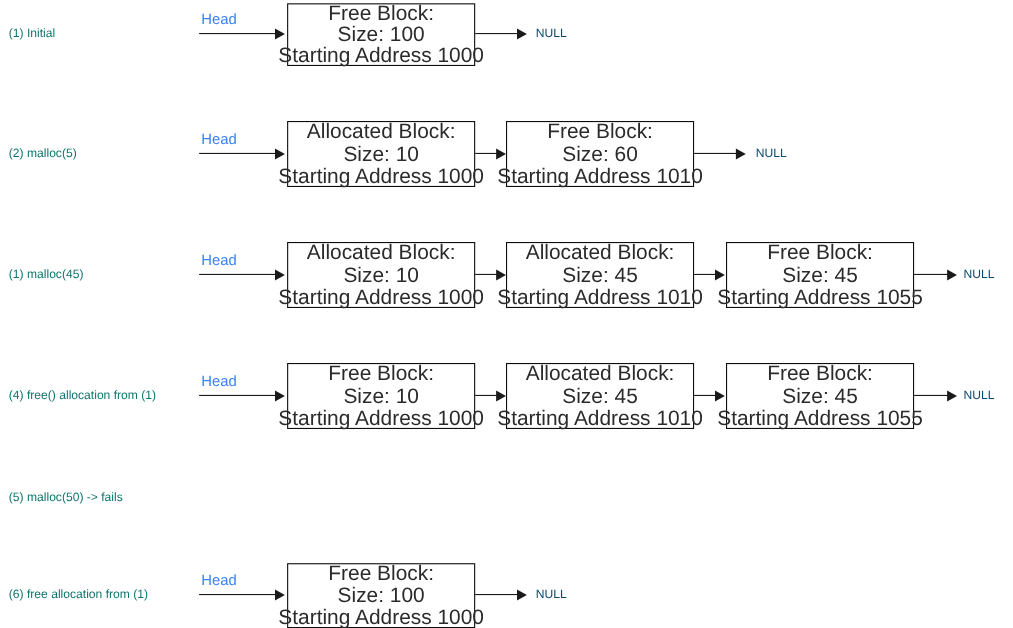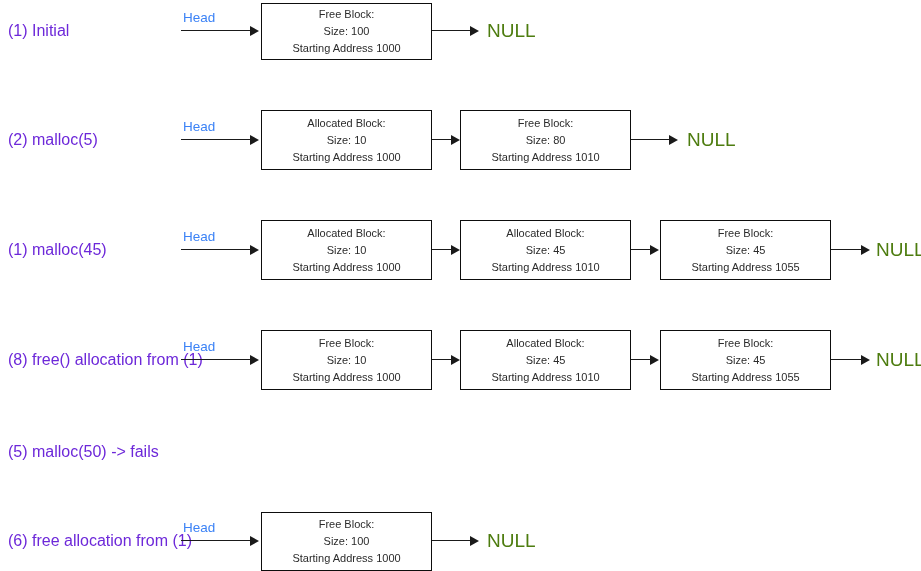--- a/index.html
+++ b/index.html
@@ -26,24 +26,24 @@
   .row {
     position: absolute;
     left: 0;
     width: 921px;
     height: 0;
   }
 
   .step-label {
     position: absolute;
     left: 8px;
-    font-size: 16px;
+    font-size: 11px;
     line-height: 16px;
     white-space: nowrap;
-    color: #6d28d9;
+    color: #0f766e;
     transform: translateY(-50%);
   }
 
   
   .head-link {
     position: absolute;
     height: 0;
   }
   .head-line {
     position: absolute;
@@ -65,23 +65,23 @@
 
   
   .block {
     position: absolute;
     box-sizing: border-box;
     border: 1.6px solid #0d0d0d;
     background: #ffffff;
     display: flex;
     flex-direction: column;
     align-items: center;
-    justify-content: center;
+    justify-content: space-between;
     text-align: center;
-    font-size: 11px;
+    font-size: 19px;
     line-height: 17px;
     color: #2b2b2b;
   }
   .block .ln {
     display: block;
     white-space: nowrap;
   }
 
   
   .link {
@@ -100,24 +100,24 @@
     top: -5px;
     width: 0;
     height: 0;
     border-top: 5px solid transparent;
     border-bottom: 5px solid transparent;
     border-left: 9px solid #1a1a1a;
   }
 
   .null-label {
     position: absolute;
-    font-size: 19px;
+    font-size: 11px;
     line-height: 16px;
     white-space: nowrap;
-    color: #4d7c0f;
+    color: #0c4a6e;
     transform: translateY(-50%);
   }
 </style>
 </head>
 <body>
 
 <div class="diagram">
 
   <div class="row" style="top:31px;">
     <div class="step-label">(1) Initial</div>
@@ -156,21 +156,21 @@
       <span class="ln">Starting Address 1000</span>
     </div>
 
     <div class="link" style="left:432px; top:0; width:29px;">
       <div class="shaft" style="width:20px;"></div>
       <div class="arrowhead" style="left:19px;"></div>
     </div>
 
     <div class="block" style="left:460px; top:-30px; width:171px; height:60px;">
       <span class="ln">Free Block:</span>
-      <span class="ln">Size: 80</span>
+      <span class="ln">Size: 60</span>
       <span class="ln">Starting Address 1010</span>
     </div>
 
     <div class="link" style="left:631px; top:0; width:48px;">
       <div class="shaft" style="width:39px;"></div>
       <div class="arrowhead" style="left:38px;"></div>
     </div>
     <div class="null-label" style="left:687px; top:0;">NULL</div>
   </div>
 
@@ -212,21 +212,21 @@
     </div>
 
     <div class="link" style="left:831px; top:0; width:40px;">
       <div class="shaft" style="width:31px;"></div>
       <div class="arrowhead" style="left:30px;"></div>
     </div>
     <div class="null-label" style="left:876px; top:0;">NULL</div>
   </div>
 
   <div class="row" style="top:360px;">
-    <div class="step-label">(8) free() allocation from (1)</div>
+    <div class="step-label">(4) free() allocation from (1)</div>
 
     <div class="head-link" style="left:181px; top:0; width:78px;">
       <div class="head-label">Head</div>
       <div class="head-line" style="width:70px;"></div>
       <div class="arrowhead" style="left:69px;"></div>
     </div>
 
     <div class="block" style="left:261px; top:-30px; width:171px; height:60px;">
       <span class="ln">Free Block:</span>
       <span class="ln">Size: 10</span>

